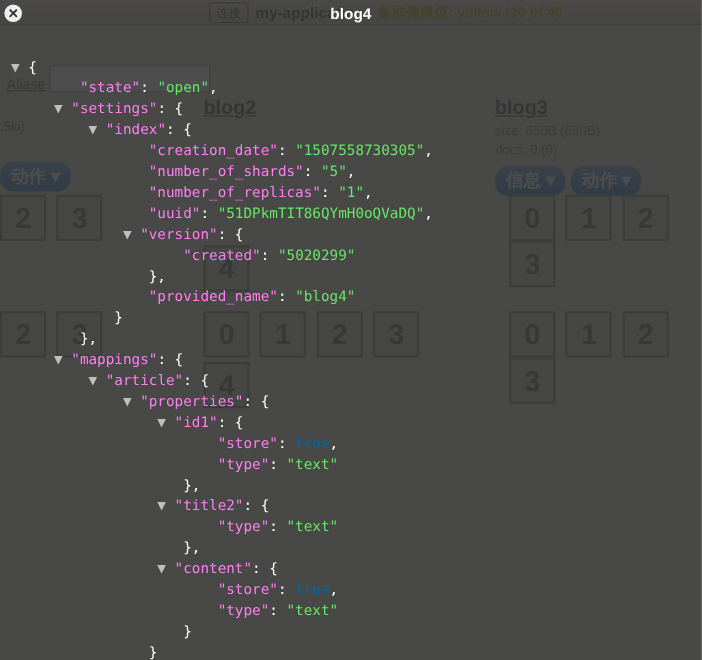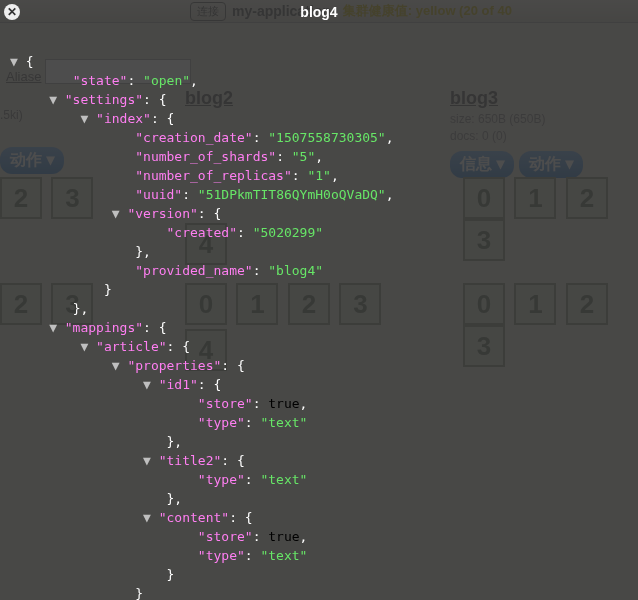--- a/index.html
+++ b/index.html
@@ -23,21 +23,21 @@
 .shard-box{display:inline-block;width:38px;height:38px;border:2px solid #7b8770;background:#c7d0bb;color:#5a6350;font-size:26px;font-weight:700;text-align:center;line-height:38px;margin-right:5px}
 .shard-row{position:absolute}
 
 .overlay{position:absolute;inset:0;background:rgba(50,50,50,0.87)}
 .close-x{position:absolute;top:4px;left:4px;width:16px;height:16px;border-radius:8px;background:#eee;color:#333;font-size:12px;font-weight:700;text-align:center;line-height:16px;cursor:pointer}
 .ov-title{position:absolute;top:4px;left:50%;transform:translateX(-50%);color:#fff;font-weight:700;font-size:14px}
 
 .json{position:absolute;top:33px;left:10px;right:8px;bottom:0;font-family:"Consolas","Menlo",monospace;font-size:13px;color:#fff;line-height:19px;white-space:pre;overflow:hidden}
 .k{color:#ff7ff2}   
 .s{color:#67e667}   
-.b{color:#000000}   
+.b{color:#0369a1}   
 .p{color:#fff}      
 .tri{color:#bfbfbf}
 </style>
 </head>
 <body>
 
 <div class="bg">
 
   <div class="header-bar">
     <span class="conn">连接</span>

